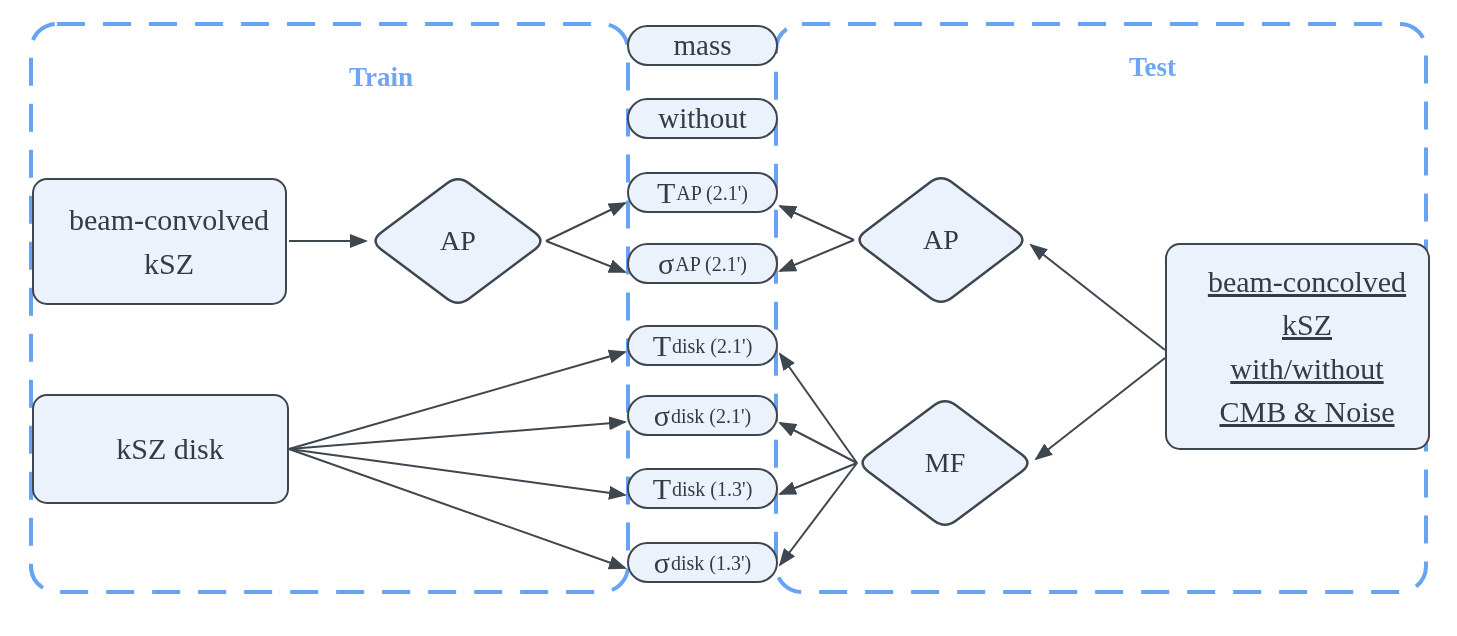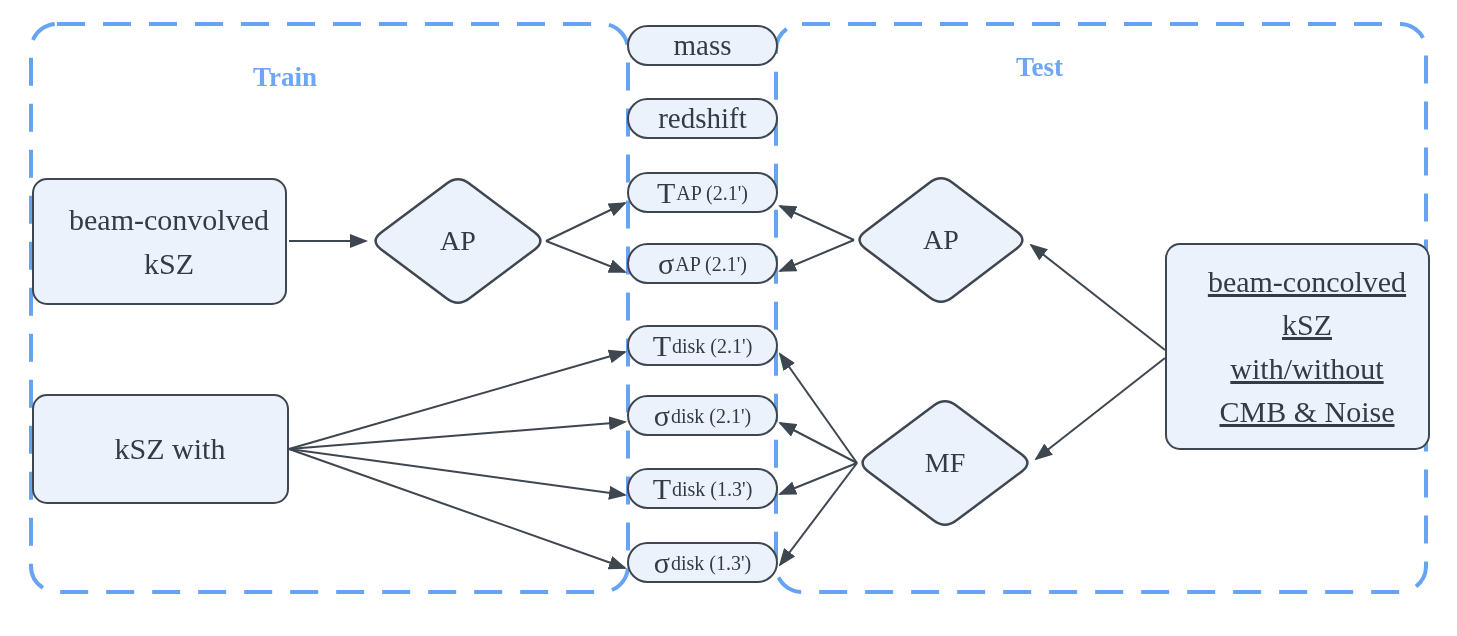--- a/index.html
+++ b/index.html
@@ -42,21 +42,21 @@
   }
   .edge {
     stroke: var(--arrow);
     stroke-width: 2;
     fill: none;
   }
   #arrowhead path { fill: var(--arrow); }
   .section-label {
     position: absolute;
     width: 160px;
-    text-align: left;
+    text-align: right;
     font-weight: bold;
     font-size: 27px;
     color: var(--section-label);
   }
   .node {
     position: absolute;
     background: var(--node-fill);
     border: 2px solid var(--node-border);
     border-radius: 15px;
     display: flex;
@@ -137,35 +137,35 @@
     <path class="diamond" d="M381.2 232.6 L446.8 183.4 Q458 175 469.2 183.4 L534.8 232.6 Q546 241 534.8 249.4 L469.2 298.6 Q458 307 446.8 298.6 L381.2 249.4 Q370 241 381.2 232.6 Z"></path>
     <path class="diamond" d="M865.2 231.6 L929.8 182.4 Q941 174 952.2 182.4 L1016.8 231.6 Q1028 240 1016.8 248.4 L952.2 297.6 Q941 306 929.8 297.6 L865.2 248.4 Q854 240 865.2 231.6 Z"></path>
     <path class="diamond" d="M868.2 454.6 L933.8 405.4 Q945 397 956.2 405.4 L1021.8 454.6 Q1033 463 1021.8 471.4 L956.2 520.6 Q945 529 933.8 520.6 L868.2 471.4 Q857 463 868.2 454.6 Z"></path>
   </svg>
 
   <div class="section-label" style="left:253px; top:62px;">Train</div>
   <div class="section-label" style="left:1016px; top:52px;">Test</div>
 
   <div class="node" style="left:32px; top:178px; width:255px; height:127px;">beam-convolved
 kSZ</div>
-  <div class="node" style="left:32px; top:394px; width:257px; height:110px;">kSZ with</div>
+  <div class="node" style="left:32px; top:394px; width:257px; height:110px;">kSZ disk</div>
   <div class="node" style="left:1165px; top:243px; width:265px; height:207px;text-decoration:underline;">beam-concolved
 kSZ
 with/without
 CMB &amp; Noise</div>
 
   <div class="diamond-label" style="left:398px; top:219px;">AP</div>
   <div class="diamond-label" style="left:881px; top:218px;">AP</div>
   <div class="diamond-label" style="left:885px; top:441px;">MF</div>
 
   <div class="pill" style="top:25px;">
     <span>mass</span>
   </div>
   <div class="pill" style="top:98px;">
-    <span>redshift</span>
+    <span>without</span>
   </div>
   <div class="pill" style="top:172px;">
     <span class="sym">T</span>
       <sub>AP (2.1')</sub>
   </div>
   <div class="pill" style="top:243px;">
     <span class="sym">σ</span>
       <sub>AP (2.1')</sub>
   </div>
   <div class="pill" style="top:325px;">

